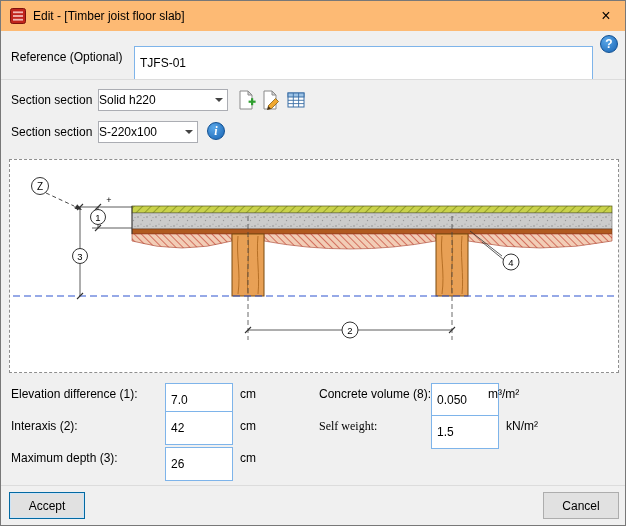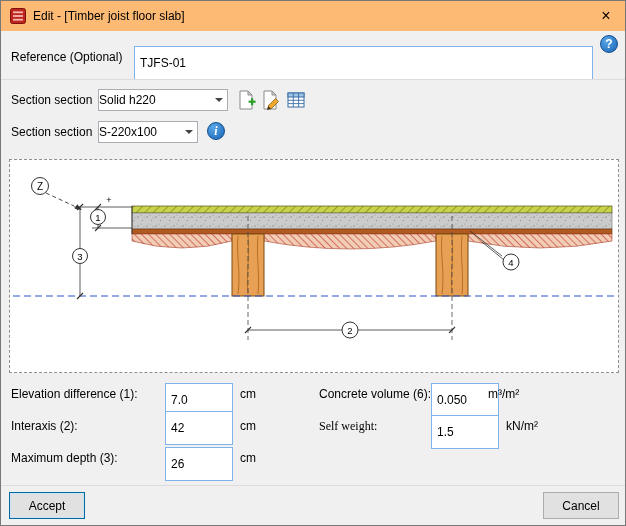--- a/index.html
+++ b/index.html
@@ -210,21 +210,21 @@
   <span class="unit" style="left:239px; top:381px;">cm</span>
 
   <span class="lbl" style="left:10px; top:413px;">Interaxis (2):</span>
   <input class="txt num" style="left: 164px; top: 410px; width: 68px;" value="42">
   <span class="unit" style="left:239px; top:413px;">cm</span>
 
   <span class="lbl" style="left:10px; top:445px;">Maximum depth (3):</span>
   <input class="txt num" style="left: 164px; top: 446px; width: 68px;" value="26">
   <span class="unit" style="left:239px; top:445px;">cm</span>
 
-  <span class="lbl" style="left:318px; top:381px;">Concrete volume (6):</span>
+  <span class="lbl" style="left:318px; top:381px;">Concrete volume (8):</span>
   <input class="txt num" style="left: 430px; top: 382px; width: 68px;" value="0.050">
   <span class="unit" style="left:487px; top:381px;">m³/m²</span>
 
   <span class="lbl" style="left:318px; top:413px;font-family:Liberation Serif, serif;">Self weight:</span>
   <input class="txt num" style="left: 430px; top: 414px; width: 68px;" value="1.5">
   <span class="unit" style="left:505px; top:413px;">kN/m²</span>
 
   <div class="hsep" style="top:484px;"></div>
 
   <button class="btn primary" style="left:8px; top:491px;">Accept</button>

